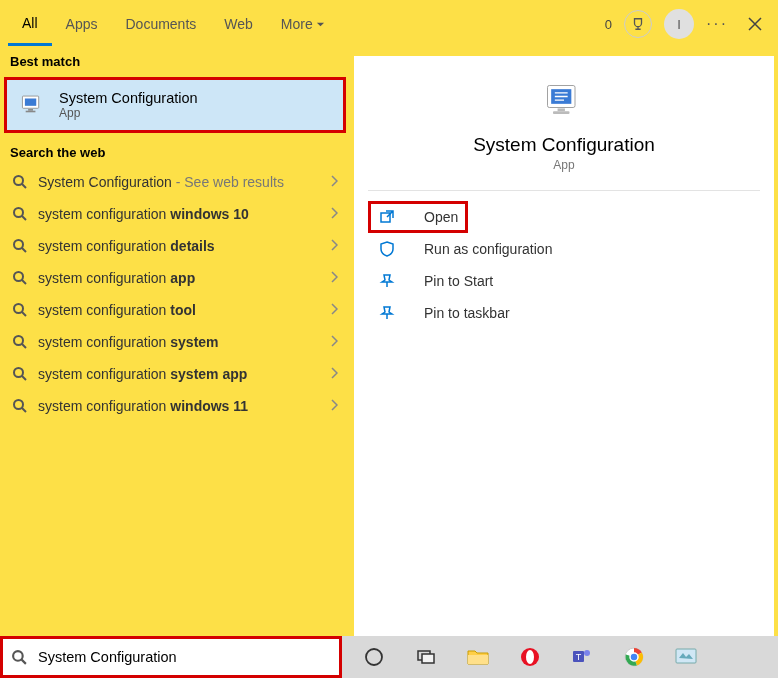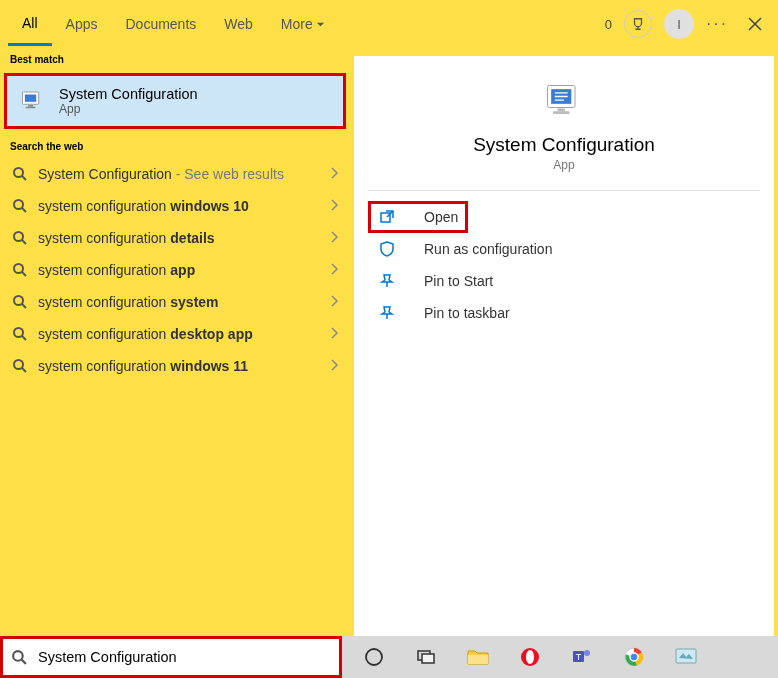--- a/index.html
+++ b/index.html
@@ -13,21 +13,21 @@
   .topbar-spacer { flex: 1; }
   .topbar-right { display: flex; align-items: center; gap: 12px; }
   .badge-count { font-size: 13px; color: #444; }
   .badge-icon { width: 28px; height: 28px; border-radius: 14px; border: 1px solid #ccc; display: flex; align-items: center; justify-content: center; font-size: 13px; color:#444; }
   .avatar { width: 30px; height: 30px; border-radius: 15px; background: #e0e0e0; display: flex; align-items: center; justify-content: center; font-size: 13px; color: #555; }
   .dots { color: #555; letter-spacing: 2px; cursor: pointer; font-size: 16px; }
   .close { width: 30px; height: 30px; display: flex; align-items: center; justify-content: center; cursor: pointer; }
   .close svg { width: 14px; height: 14px; stroke: #444; stroke-width: 1.5; }
   .body { flex: 1; display: flex; overflow: hidden; }
   .left { width: 350px; display: flex; flex-direction: column; }
-  .section-label { font-size: 10px; font-weight: 600; padding: 6px 10px; }
+  .section-label { font-size: 13px; font-weight: 600; padding: 6px 10px; }
   .best-match { border: 3px solid #d40000; margin: 2px 4px 6px 4px; }
   .best-match-inner { background: #cde6f7; display: flex; align-items: center; padding: 10px 12px; gap: 12px; }
   .best-icon { width: 28px; height: 28px; display: flex; align-items: center; justify-content: center; }
   .best-text .title { font-size: 14.5px; font-weight: 500; }
   .best-text .subtitle { font-size: 12px; color: #555; }
   .web-list { overflow-y: auto; }
   .web-item { display: flex; align-items: center; padding: 8px 12px; font-size: 14px; color: #333; cursor: pointer; gap: 10px;}
   .web-search-icon { width: 16px; height: 16px; flex-shrink: 0; }
   .web-text { flex: 1; }
   .web-text b { font-weight: 600; }
@@ -148,31 +148,41 @@
           <span class="web-text"><span>system configuration </span><b>app</b><span class="hint"></span></span>
           <span class="web-chevron"><svg width="8" height="12" viewBox="0 0 8 12">
                 <path d="M2 1 L7 6 L2 11" stroke="#888" fill="none" stroke-width="1.5"></path>
               </svg></span>
         </div>
         <div class="web-item">
           <svg class="web-search-icon search-ic" viewBox="0 0 16 16">
               <circle cx="6.5" cy="6.5" r="4.5"></circle>
               <path d="M10 10 L14 14"></path>
             </svg>
+          <span class="web-text"><span>system configuration </span><b>tool</b><span class="hint"></span></span>
+          <span class="web-chevron"><svg width="8" height="12" viewBox="0 0 8 12">
+                <path d="M2 1 L7 6 L2 11" stroke="#888" fill="none" stroke-width="1.5"></path>
+              </svg></span>
+        </div>
+        <div class="web-item">
+          <svg class="web-search-icon search-ic" viewBox="0 0 16 16">
+              <circle cx="6.5" cy="6.5" r="4.5"></circle>
+              <path d="M10 10 L14 14"></path>
+            </svg>
           <span class="web-text"><span>system configuration </span><b>system</b><span class="hint"></span></span>
           <span class="web-chevron"><svg width="8" height="12" viewBox="0 0 8 12">
                 <path d="M2 1 L7 6 L2 11" stroke="#888" fill="none" stroke-width="1.5"></path>
               </svg></span>
         </div>
         <div class="web-item">
           <svg class="web-search-icon search-ic" viewBox="0 0 16 16">
               <circle cx="6.5" cy="6.5" r="4.5"></circle>
               <path d="M10 10 L14 14"></path>
             </svg>
-          <span class="web-text"><span>system configuration </span><b>desktop app</b><span class="hint"></span></span>
+          <span class="web-text"><span>system configuration </span><b>system app</b><span class="hint"></span></span>
           <span class="web-chevron"><svg width="8" height="12" viewBox="0 0 8 12">
                 <path d="M2 1 L7 6 L2 11" stroke="#888" fill="none" stroke-width="1.5"></path>
               </svg></span>
         </div>
         <div class="web-item">
           <svg class="web-search-icon search-ic" viewBox="0 0 16 16">
               <circle cx="6.5" cy="6.5" r="4.5"></circle>
               <path d="M10 10 L14 14"></path>
             </svg>
           <span class="web-text"><span>system configuration </span><b>windows 11</b><span class="hint"></span></span>

